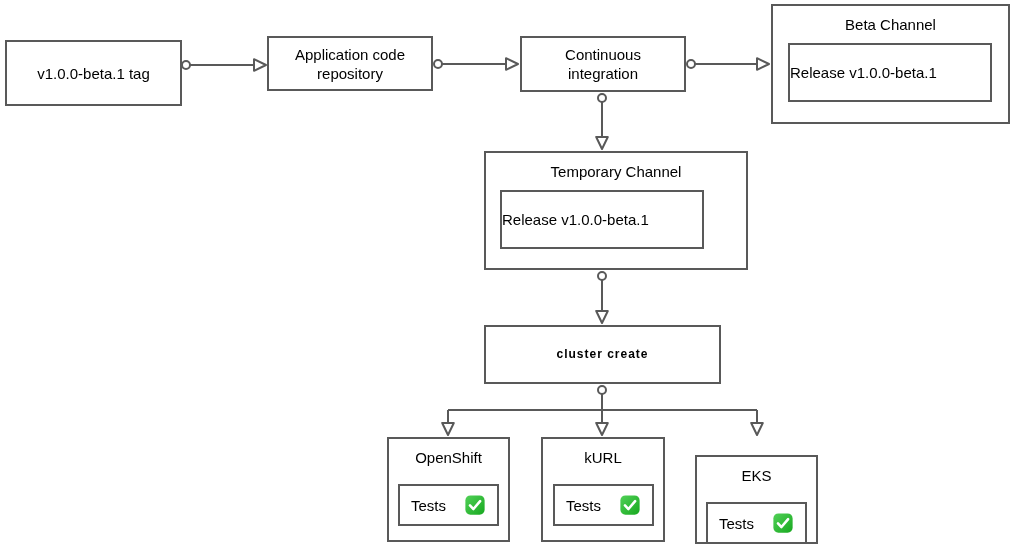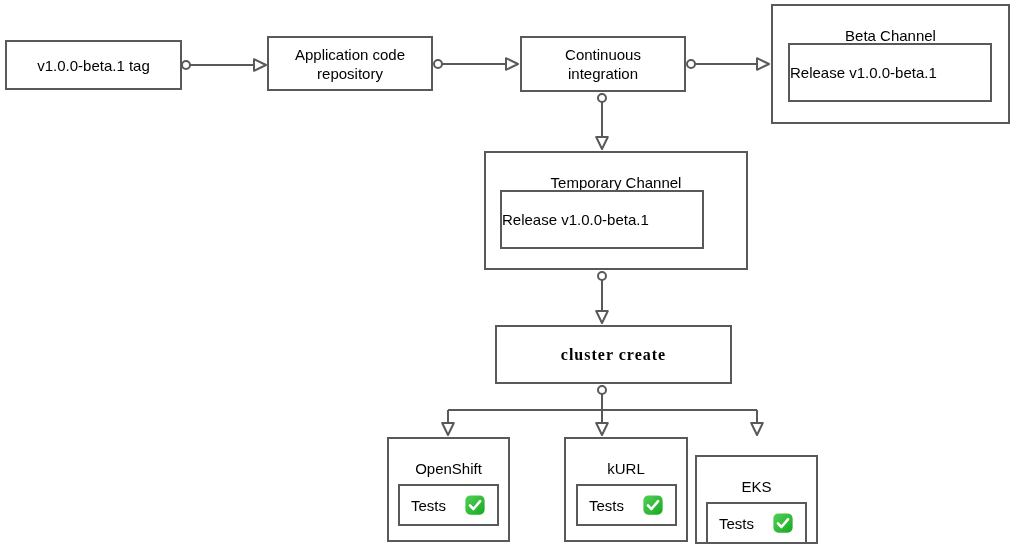--- a/index.html
+++ b/index.html
@@ -27,38 +27,37 @@
     display: flex;
     align-items: center;
     justify-content: center;
     text-align: center;
     font-size: 15px;
     line-height: 19px;
   }
   .group-title {
     text-align: center;
     font-size: 15px;
-    padding-top: 21px;
+    padding-top: 10px;
   }
   .inner-box {
     position: absolute;
     box-sizing: border-box;
     background: #ffffff;
     border: 2px solid #595959;
     display: flex;
     align-items: center;
     text-align: center;
     font-size: 15px;
   }
   .mono {
-    font-family: Liberation Serif, serif;
+    font-family: Liberation Sans, sans-serif;
     font-weight: bold;
-    font-size: 16px;
+    font-size: 12px;
     letter-spacing: 1px;
-    margin-left: 11px;
   }
   .tests-row {
     display: flex;
     align-items: center;
     justify-content: center;
     gap: 18px;
   }
   .check-icon { display: inline-block; width: 22px; height: 22px; }
 </style>
 </head>
@@ -102,21 +101,21 @@
       <g>
         <path d="M602 394 V410 M448 410 H757 M448 410 V422 M602 410 V422 M757 410 V422"></path>
         <circle cx="602" cy="390" r="4" fill="#ffffff"></circle>
         <polygon points="448,435 442.2,423 453.8,423" fill="#ffffff" stroke-linejoin="round"></polygon>
         <polygon points="602,435 596.2,423 607.8,423" fill="#ffffff" stroke-linejoin="round"></polygon>
         <polygon points="757,435 751.2,423 762.8,423" fill="#ffffff" stroke-linejoin="round"></polygon>
       </g>
     </g>
   </svg>
 
-  <div class="box leaf" style="left:5px; top:40px; width:177px; height:50px;">
+  <div class="box leaf" style="left:5px; top:40px; width:177px; height:66px;">
     <span>v1.0.0-beta.1 tag</span>
   </div>
 
   <div class="box leaf" style="left:267px; top:36px; width:166px; height:55px; padding:4px 14px;">
     <span>Application code repository</span>
   </div>
 
   <div class="box leaf" style="left:520px; top:36px; width:166px; height:56px; padding:1px 30px;">
     <span>Continuous integration</span>
   </div>
@@ -149,21 +148,21 @@
           <stop offset="0" stop-color="#52d158"></stop>
               <stop offset="1" stop-color="#17a81f"></stop>
         </linearGradient>
           </defs>
         <rect x="1.5" y="1.5" width="21" height="21" rx="5.5" fill="url(#cg0)"></rect>
         <path d="M6.5 12.4 L10.3 16.4 L17.6 7.8" stroke="#ffffff" stroke-width="2.8" fill="none" stroke-linecap="round" stroke-linejoin="round"></path>
       </svg>
     </div>
   </div>
 
-  <div class="box" style="left:564px; top:437px; width:124px; height:105px;">
+  <div class="box" style="left:541px; top:437px; width:124px; height:105px;">
     <div class="group-title">kURL</div>
     <div class="inner-box tests-row" style="left:10px; top:45px; width:101px; height:42px;">
       <span>Tests</span>
       <svg class="check-icon" viewBox="0 0 24 24">
         <defs>
             <linearGradient id="cg1" x1="0" y1="0" x2="1" y2="1">
           <stop offset="0" stop-color="#52d158"></stop>
               <stop offset="1" stop-color="#17a81f"></stop>
         </linearGradient>
           </defs>

